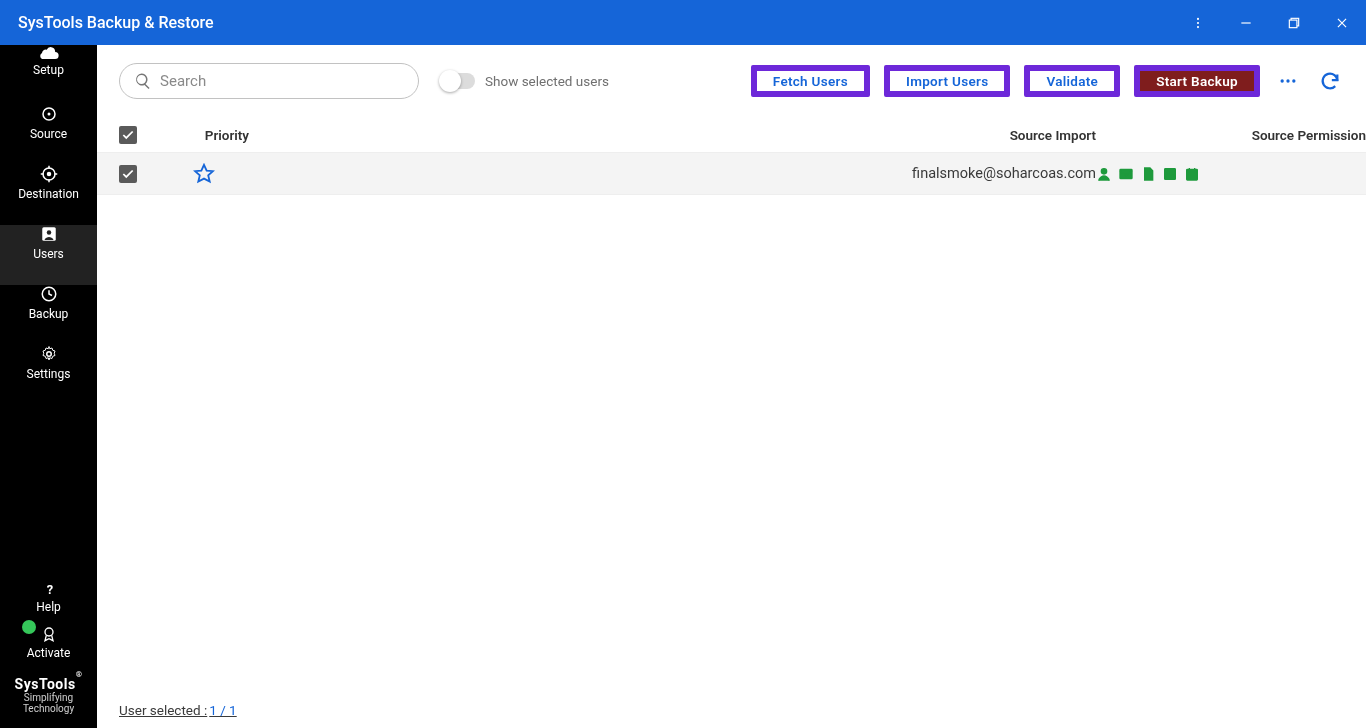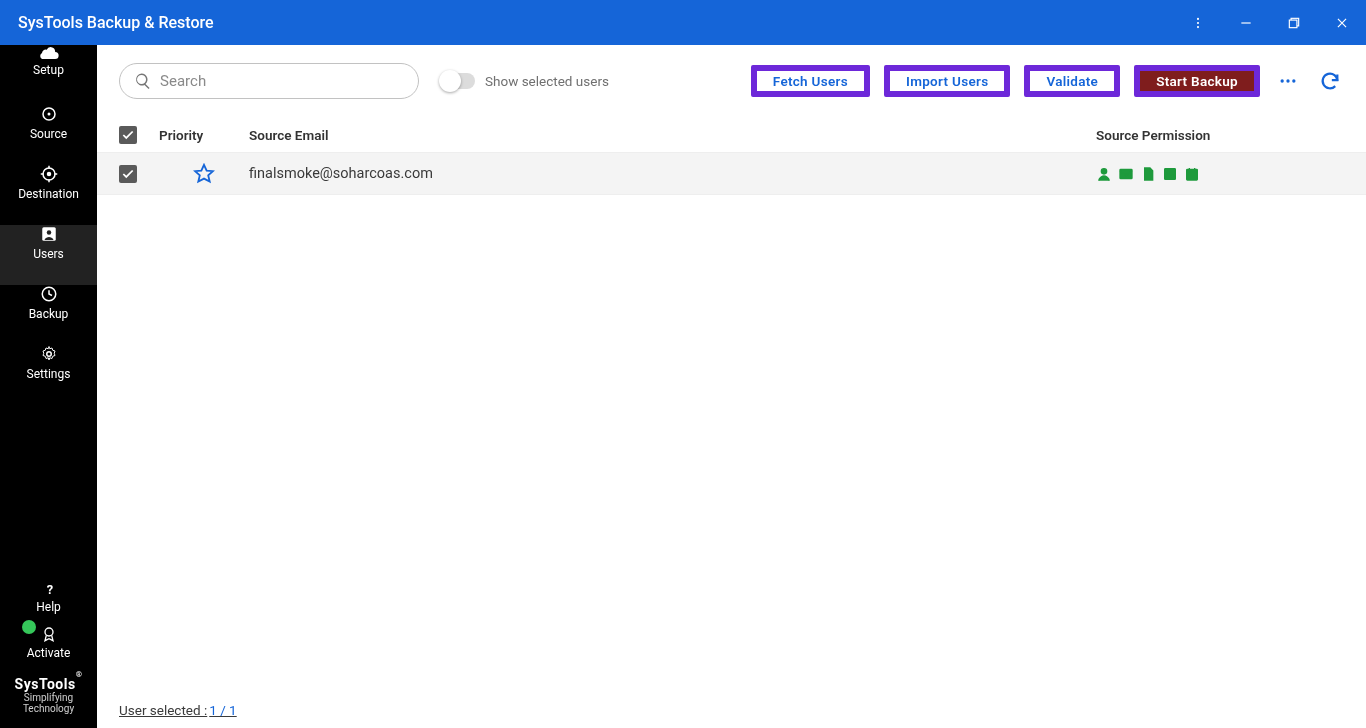--- a/index.html
+++ b/index.html
@@ -74,21 +74,21 @@
 
 .btn {
   height:32px; padding:0 16px; font-size:13.5px; font-weight:600;
   border:6px solid #6d28d9; color:#1565d8; background:#fff; border-radius:2px;
   display:flex; align-items:center; cursor:pointer; letter-spacing:.3px;
 }
 .btn.primary { background:#7f1d1d; color:#fff; }
 
 .icon-btn { width:28px; height:28px; display:flex; align-items:center; justify-content:center; cursor:pointer; color:#1565d8; }
 
-.table-area { flex:1; overflow:auto; }
+.table-area { flex:1; overflow:auto;text-align:right; }
 .thead {
   display:flex; align-items:center; height:36px; font-size:13.5px; font-weight:600;
   color:#333; border-bottom:1px solid #eee; padding-left:22px;
 }
 .col-check { width:40px; display:flex; align-items:center; }
 .col-priority { width:90px; }
 .col-email { flex:1; }
 .col-perm { width:270px; }
 
 .checkbox {
@@ -247,21 +247,21 @@
     <div class="table-area">
       <div class="thead">
         <div class="col-check">
           <div class="checkbox">
             <svg width="14" height="14" viewBox="0 0 24 24">
                 <path d="M4 12l5 5L20 6" stroke="#fff" stroke-width="3" fill="none"></path>
               </svg>
           </div>
         </div>
         <div class="col-priority">Priority</div>
-        <div class="col-email">Source Email</div>
+        <div class="col-email">Source Import</div>
         <div class="col-perm">Source Permission</div>
       </div>
 
       <div class="trow">
         <div class="col-check">
           <div class="checkbox">
             <svg width="14" height="14" viewBox="0 0 24 24">
                 <path d="M4 12l5 5L20 6" stroke="#fff" stroke-width="3" fill="none"></path>
               </svg>
           </div>

